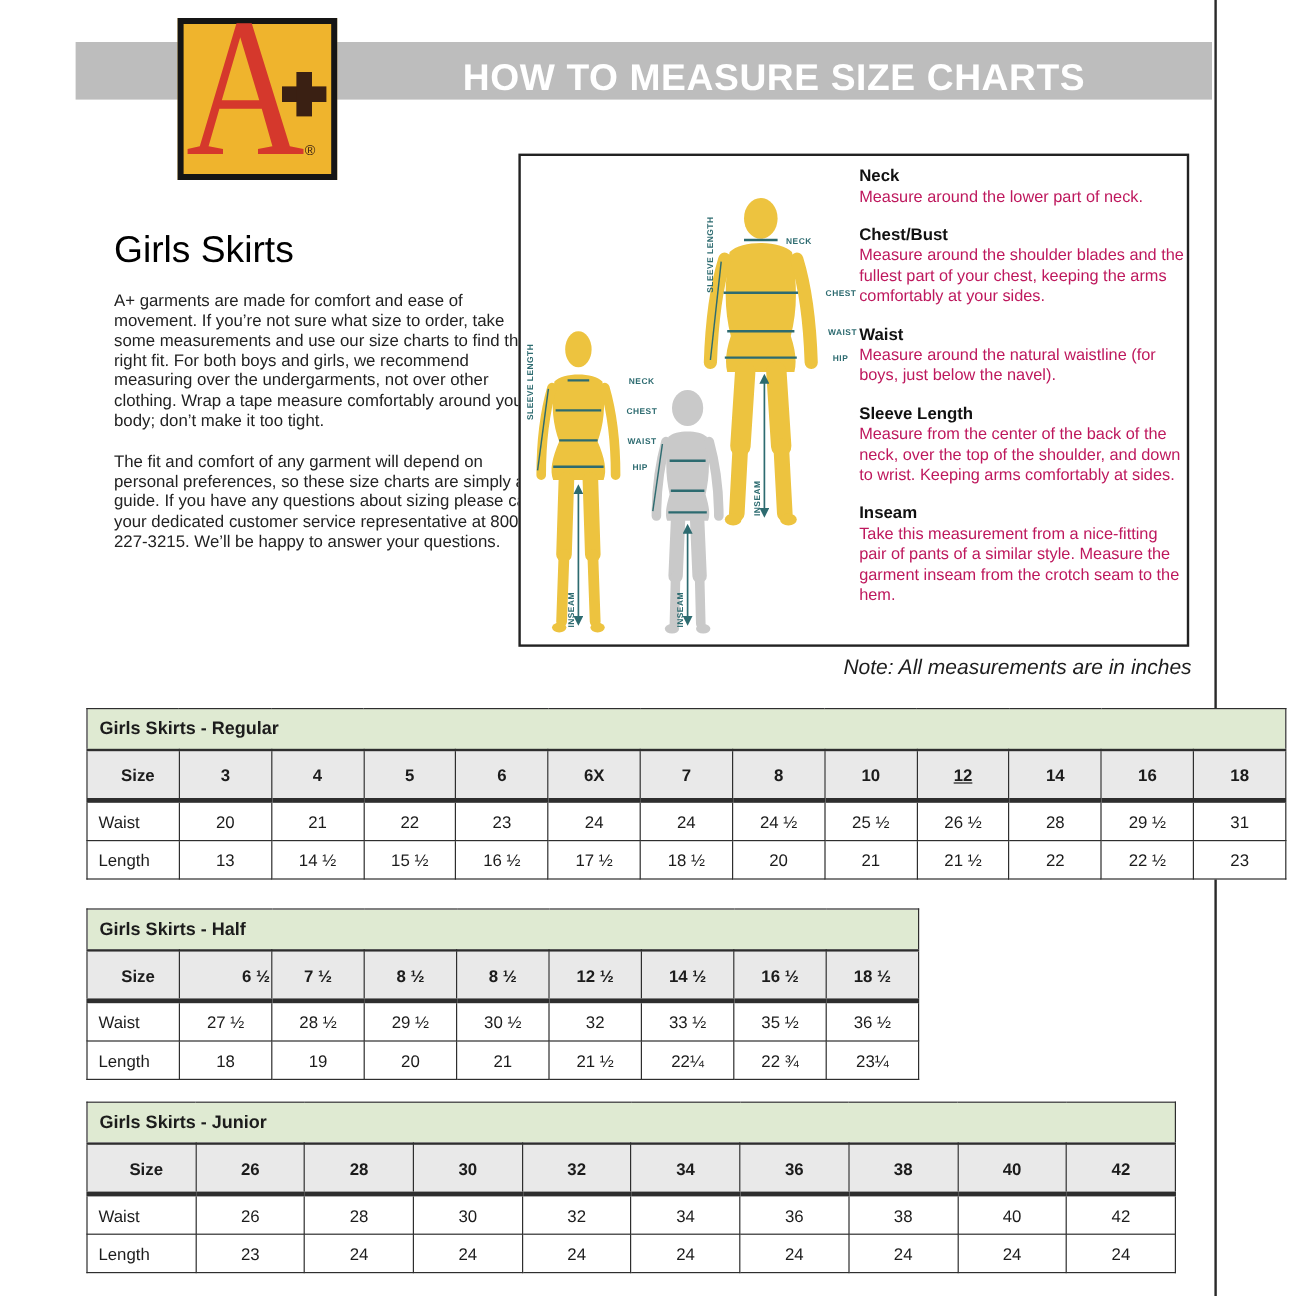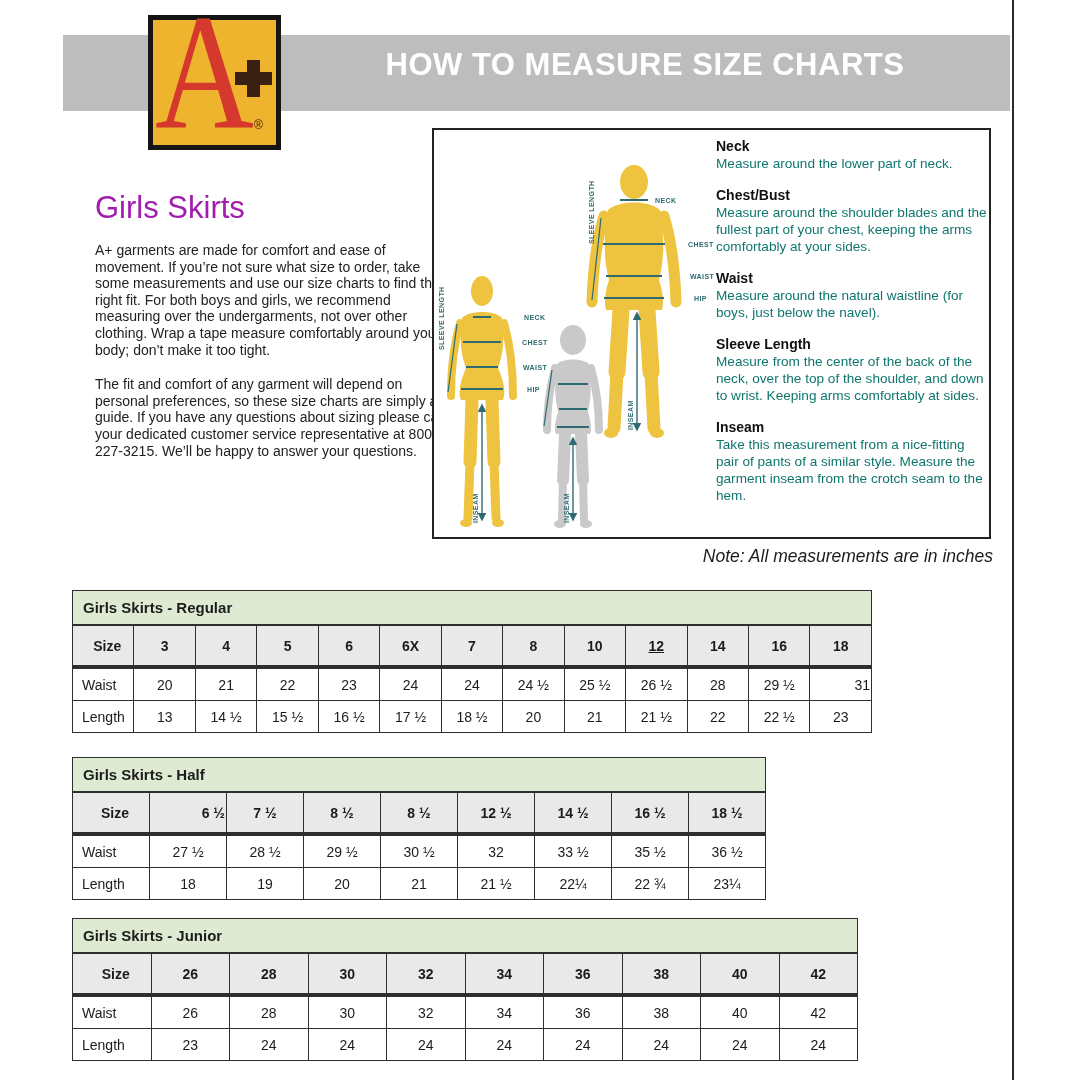--- a/index.html
+++ b/index.html
@@ -1,46 +1,46 @@
 <!DOCTYPE html>
 <html style="--logo-yellow: #efb42d; --logo-red: #d5382c; --logo-plus-brown: #3a2013; --bar-gray: #bdbdbd; --table-green: #dfead2; --table-gray: #e9e9e9; --figure-gold: #edc33f; --figure-gray: #c9c9c9; --measure-teal: #2d6b70;"><head>
 <meta charset="utf-8">
 <style>
   html,body{margin:0;padding:0;background:#fff;}
   #page{position:relative;width:1080px;height:1080px;background:#ffffff;
         font-family:"Liberation Sans",sans-serif;color:#1c1c1c;overflow:hidden;}
 
   
-  .gray-bar{position:absolute;left:63px;top:35px;width:947px;height:76px;background:var(--bar-gray,#bdbdbd);}
+  .gray-bar{position:absolute;left:63px;top:35px;width:947px;height:48px;background:var(--bar-gray,#bdbdbd);}
   .bar-title{position:absolute;left:227px;right:10px;top:0;height:60px;line-height:60px;
              text-align:center;color:#ffffff;font-weight:bold;font-size:31px;letter-spacing:.5px;white-space:nowrap;}
   .logo{position:absolute;left:148px;top:15px;width:133px;height:135px;background:var(--logo-yellow,#efb42d);
         border:5px solid #151515;box-sizing:border-box;}
   .logo-a{position:absolute;left:2px;top:-30px;font-family:"Liberation Serif",serif;font-size:165px;line-height:1;
           color:var(--logo-red,#d5382c);transform:scaleX(.83);transform-origin:left top;}
   .logo-plus{position:absolute;left:82px;top:40px;width:37px;height:37px;}
   .logo-plus::before{content:"";position:absolute;left:0;top:12px;width:37px;height:13px;background:var(--logo-plus-brown,#3a2013);}
   .logo-plus::after{content:"";position:absolute;left:12px;top:0;width:13px;height:37px;background:var(--logo-plus-brown,#3a2013);}
   .logo-reg{position:absolute;left:101px;top:98px;font-size:12px;color:#3a2013;}
 
   
   .page-line{position:absolute;left:1012px;top:0;width:2px;height:1080px;background:#2a2a2a;}
 
   
   .intro{position:absolute;left:95px;top:190px;width:362px;}
-  .intro h1{margin:0 0 16px 0;font-size:31px;font-weight:400;color:#a21caf;}
+  .intro h1{margin:0 0 16px 0;font-size:31px;font-weight:400;color:#000000;}
   .intro p{margin:0 0 18px 0;font-size:14px;line-height:16.6px;color:#222;}
 
   
   .measure-box{position:absolute;left:432px;top:128px;width:559px;height:411px;
                border:2.5px solid #222;box-sizing:border-box;background:#fff;}
   .sections{position:absolute;left:282px;top:8px;width:272px;}
   .sec{margin-bottom:15px;}
   .sec h3{margin:0 0 1px 0;font-size:14px;font-weight:bold;color:#111;}
-  .sec p{margin:0;font-size:13.6px;line-height:17px;color:#0f766e;}
+  .sec p{margin:0;font-size:13.6px;line-height:17px;color:#be185d;}
   .figures{position:absolute;left:2px;top:2px;}
   .fig-label{font-size:7px;font-weight:bold;letter-spacing:.4px;fill:var(--measure-teal,#2d6b70);}
 
   .note{position:absolute;left:432px;top:546px;width:561px;text-align:right;
         font-style:italic;font-size:17.5px;color:#1c1c1c;}
 
   
   table.size-table{position:absolute;left:72px;border-collapse:collapse;table-layout:fixed;background:#fff;font-size:14px;}
   .size-table td{border:1.6px solid #2e2e2e;overflow:hidden;white-space:nowrap;}
   .size-table .t-title{background:var(--table-green,#dfead2);font-weight:bold;font-size:15px;
@@ -183,21 +183,21 @@
       </div>
       <div class="sec">
         <h3>Inseam</h3>
         <p>Take this measurement from a nice-fitting pair of pants of a similar style. Measure the garment inseam from the crotch seam to the hem.</p>
       </div>
     </div>
   </div>
 
   <div class="note">Note: All measurements are in inches</div>
 
-  <table class="size-table" style="top: 590px; width: 800px; border-radius: 29px;">
+  <table class="size-table" style="top: 590px; width: 1000px; border-radius: 29px;">
     <tbody>
       <tr>
         <td class="t-title" colspan="13">Girls Skirts - Regular</td>
       </tr>
       <tr class="size-row">
         <td class="label-c" style="width: 238px;">Size</td>
       <td class="c" style="width: 57px;">3</td>
           <td class="c" style="width: 57px;">4</td>
           <td class="c" style="width: 57px;">5</td>
           <td class="c" style="width: 57px;">6</td>
@@ -216,21 +216,21 @@
           <td class="c" style="width: 57px;">21</td>
           <td class="c" style="width: 57px;">22</td>
           <td class="c" style="width: 57px;">23</td>
           <td class="c" style="width: 57px;">24</td>
           <td class="c" style="width: 57px;">24</td>
           <td class="c" style="width: 57px;">24 ½</td>
           <td class="c" style="width: 57px;">25 ½</td>
           <td class="c" style="width: 57px;">26 ½</td>
           <td class="c" style="width: 57px;">28</td>
           <td class="c" style="width: 57px;">29 ½</td>
-          <td class="c" style="width: 57px; text-align: right;">31</td>
+          <td class="c" style="width: 57px;">31</td>
         </tr>
         <tr>
           <td class="label-c" style="width: 238px;">Length</td>
           <td class="c" style="width: 57px;">13</td>
           <td class="c" style="width: 57px;">14 ½</td>
           <td class="c" style="width: 57px;">15 ½</td>
           <td class="c" style="width: 57px;">16 ½</td>
           <td class="c" style="width: 57px;">17 ½</td>
           <td class="c" style="width: 57px;">18 ½</td>
           <td class="c" style="width: 57px;">20</td>
@@ -277,21 +277,21 @@
           <td class="c" style="width: 57px;">20</td>
           <td class="c" style="width: 57px;">21</td>
           <td class="c" style="width: 57px;">21 ½</td>
           <td class="c" style="width: 57px;">22¼</td>
           <td class="c" style="width: 57px;">22 ¾</td>
           <td class="c" style="width: 57px;">23¼</td>
         </tr>
       </tbody>
   </table>
 
-  <table class="size-table" style="top: 918px; width: 786px;">
+  <table class="size-table" style="top: 918px; width: 908px;">
     <tbody>
       <tr>
         <td class="t-title" colspan="10">Girls Skirts - Junior</td>
       </tr>
       <tr class="size-row">
         <td class="label-c" style="width: 238px;">Size</td>
       <td class="c" style="width: 57px;">26</td>
           <td class="c" style="width: 57px;">28</td>
           <td class="c" style="width: 57px;">30</td>
           <td class="c" style="width: 57px;">32</td>

